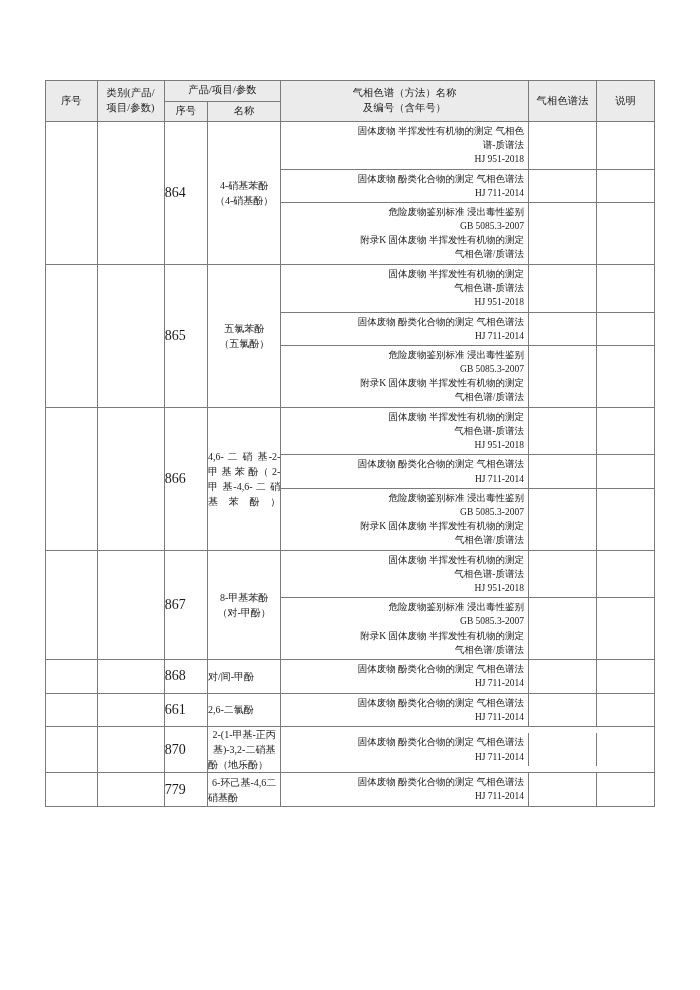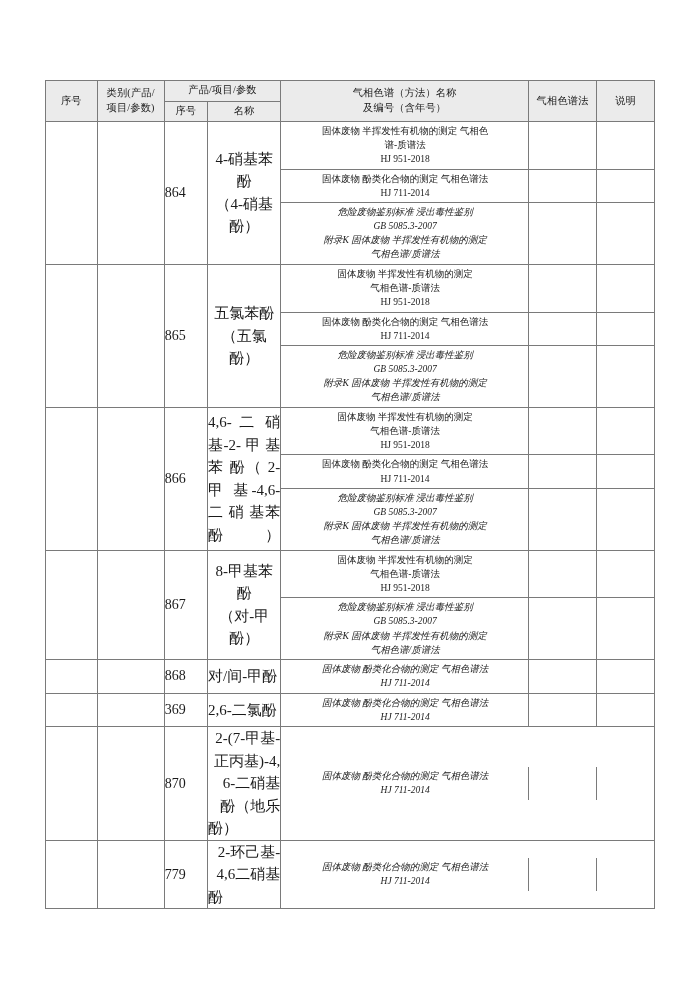--- a/index.html
+++ b/index.html
@@ -70,52 +70,51 @@
   td.cat-cell {
     text-align: center;
   }
   td.num-cell {
     text-align: left;
     font-size: 14px;
   }
   td.name-cell {
     text-align: justify;
     text-align-last: justify;
-    font-size: 15px;
+    font-size: 10px;
     line-height: 1.5;
     padding: 3px 5px;
     word-break: break-all;
   }
   td.name-cell.plain {
-    text-align: right;
+    text-align: center;
     text-align-last: left;
   }
   td.name-cell.center {
     text-align: center;
     text-align-last: center;
   }
 
   
   table.std-table {
     border-collapse: collapse;
     table-layout: fixed;
     width: 100%;
   }
   table.std-table td {
     border: none;
     border-bottom: 1px solid #7a7a7a;
     padding: 2px 4px 2.5px 5px;
     font-size: 9.5px;
     line-height: 1.48;
     vertical-align: top;
-    text-align: center;
+    text-align: right;
   }
   table.std-table tr:last-child td {
     border-bottom: none;
-    font-style: italic;
   }
   table.std-table td.blank-col {
     border-left: 1px solid #7a7a7a;
   }
 
   col.s-text  { width: 240px; }
   col.s-lim   { width: 66px; }
   col.s-note  { width: 56px; }
 
   .std-line { display: block; white-space: nowrap; }
@@ -357,21 +356,21 @@
                     <td class="blank-col"></td>
                     <td class="blank-col"></td>
                   </tr>
                 </tbody>
               </table>
             </td>
           </tr>
           <tr>
             <td class="seq-cell"></td>
             <td class="cat-cell"></td>
-            <td class="num-cell">369</td>
+            <td class="num-cell">661</td>
             <td class="name-cell plain">2,6-二氯酚</td>
             <td colspan="3" style="padding: 0px;">
               <table class="std-table">
                 <colgroup>
                   <col class="s-text">
                   <col class="s-lim">
                   <col class="s-note">
                 </colgroup>
                 <tbody>
                   <tr>
@@ -383,21 +382,21 @@
                     <td class="blank-col"></td>
                   </tr>
                 </tbody>
               </table>
             </td>
           </tr>
           <tr>
             <td class="seq-cell"></td>
             <td class="cat-cell"></td>
             <td class="num-cell">870</td>
-            <td class="name-cell plain">2-(7-甲基-正丙基)-4,6-二硝基酚（地乐酚）</td>
+            <td class="name-cell plain">2-(1-甲基-正丙基)-3,2-二硝基酚（地乐酚）</td>
             <td colspan="3" style="padding: 0px;">
               <table class="std-table">
                 <colgroup>
                   <col class="s-text">
                   <col class="s-lim">
                   <col class="s-note">
                 </colgroup>
                 <tbody>
                   <tr>
                     <td>
@@ -408,21 +407,21 @@
                     <td class="blank-col"></td>
                   </tr>
                 </tbody>
               </table>
             </td>
           </tr>
           <tr>
             <td class="seq-cell"></td>
             <td class="cat-cell"></td>
             <td class="num-cell">779</td>
-            <td class="name-cell plain">2-环己基-4,6二硝基酚</td>
+            <td class="name-cell plain">6-环己基-4,6二硝基酚</td>
             <td colspan="3" style="padding: 0px;">
               <table class="std-table">
                 <colgroup>
                   <col class="s-text">
                   <col class="s-lim">
                   <col class="s-note">
                 </colgroup>
                 <tbody>
                   <tr>
                     <td>

